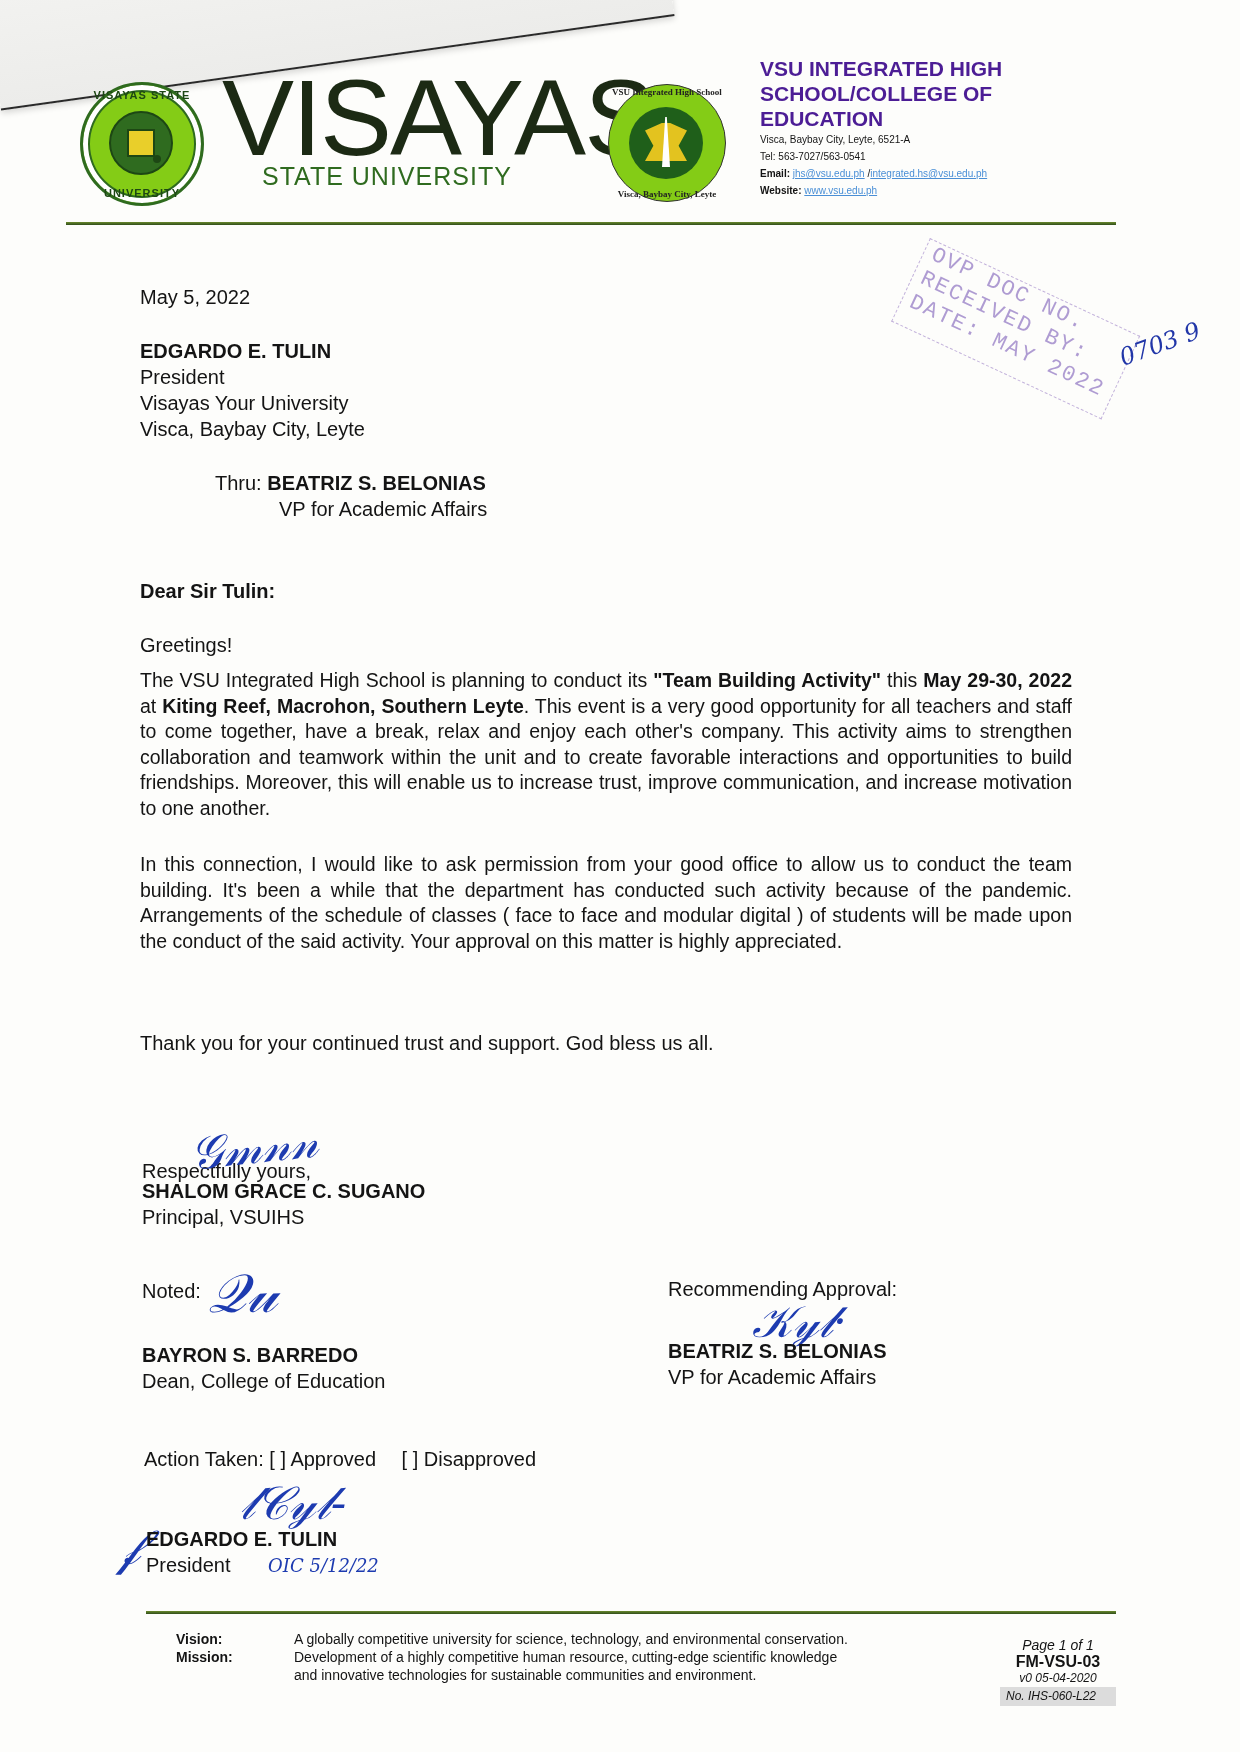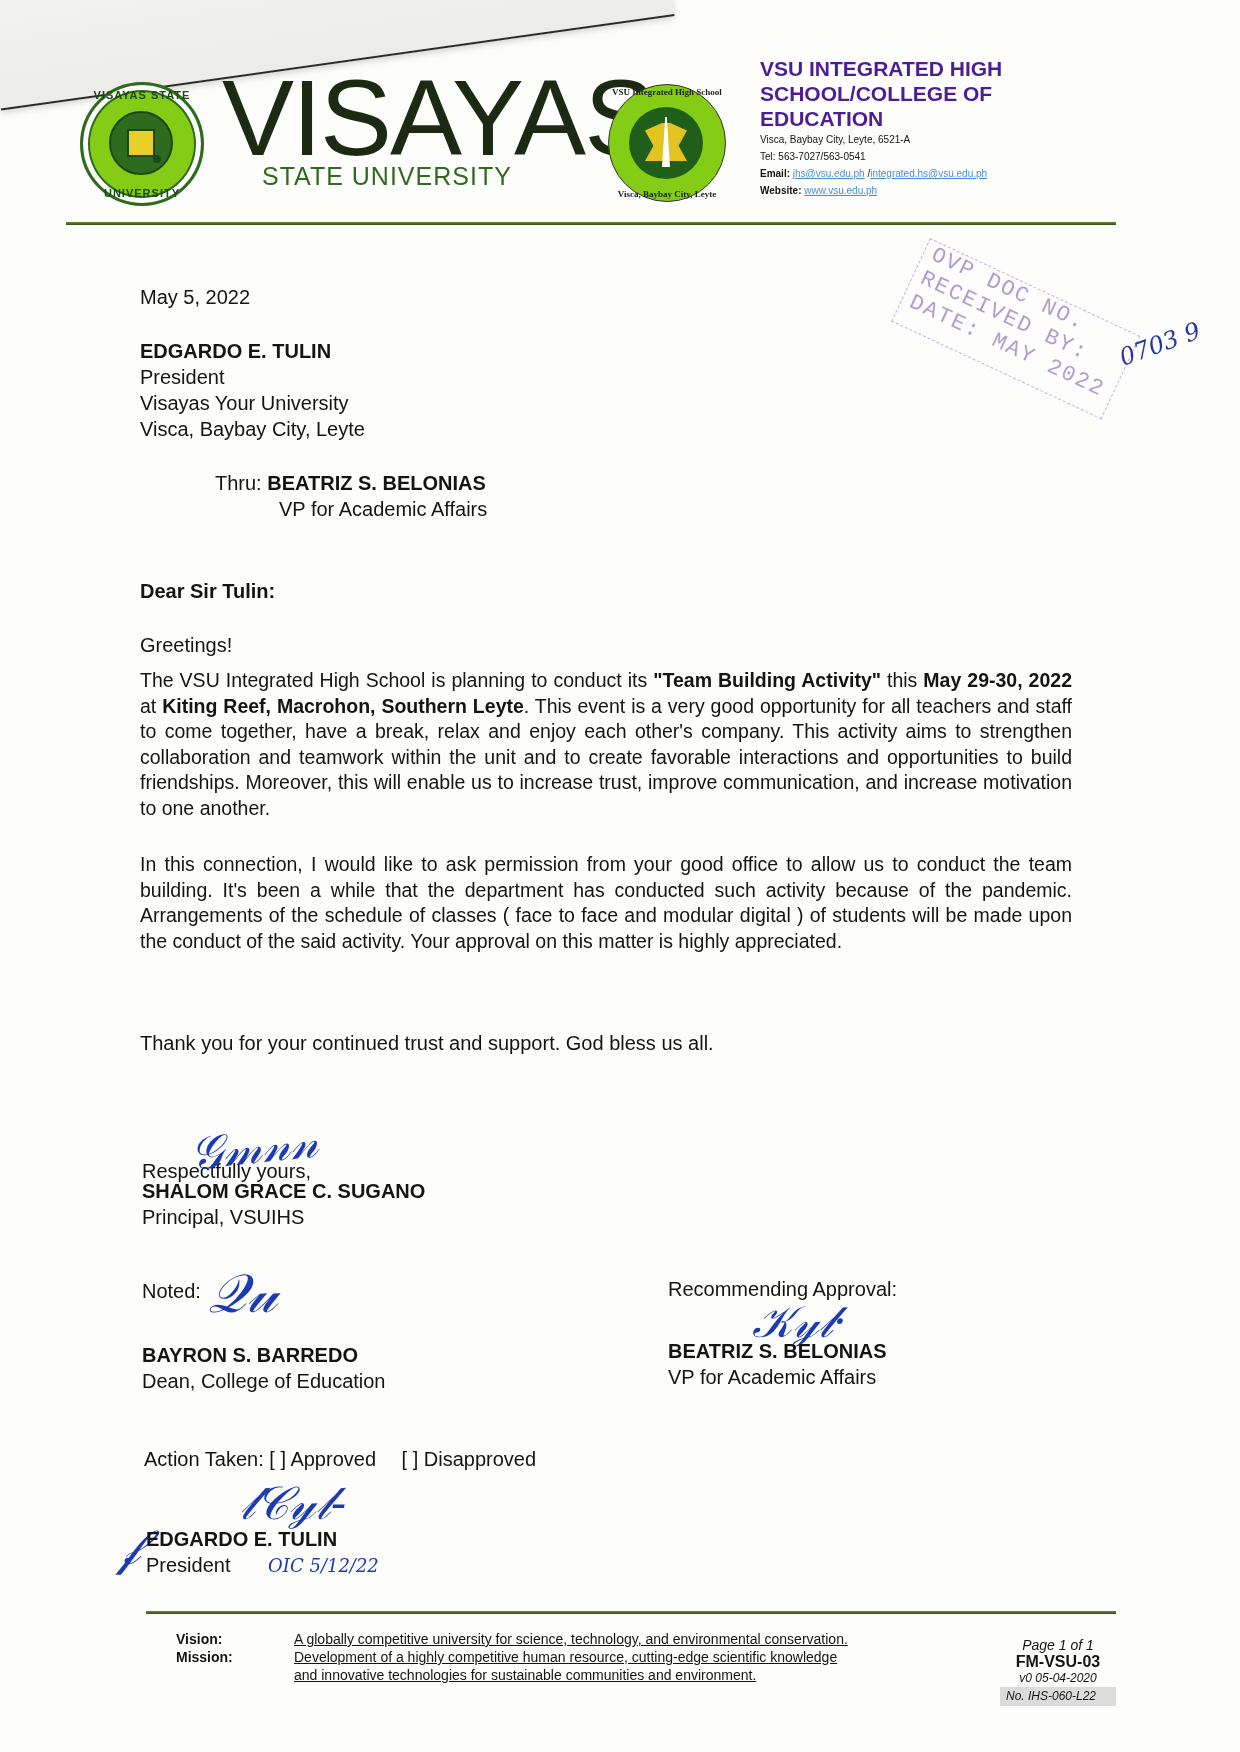--- a/index.html
+++ b/index.html
@@ -228,21 +228,21 @@
     <span class="ink" style="position:static; font-size:18px;margin-left:32px;">OIC 5/12/22</span>
   </div>
 </div>
 
 <div class="rule" style="left:146px; top:1611px; width:970px;"></div>
 
 <div class="abs" style="left:176px; top:1630px;">
   <div class="footer-label">Vision:</div>
   <div class="footer-label">Mission:</div>
 </div>
-<div class="abs" style="left:294px; top:1630px;text-decoration:underline;">
+<div class="abs" style="left:294px; top:1630px;">
   <div class="footer-text">A globally competitive university for science, technology, and environmental conservation.</div>
   <div class="footer-text">Development of a highly competitive human resource, cutting-edge scientific knowledge</div>
   <div class="footer-text">and innovative technologies for sustainable communities and environment.</div>
 </div>
 
 <div class="abs form-box">
   <div class="pg">Page 1 of 1</div>
   <div class="code">FM-VSU-03</div>
   <div class="ver">v0 05-04-2020</div>
   <div class="no">No. IHS-060-L22</div>

